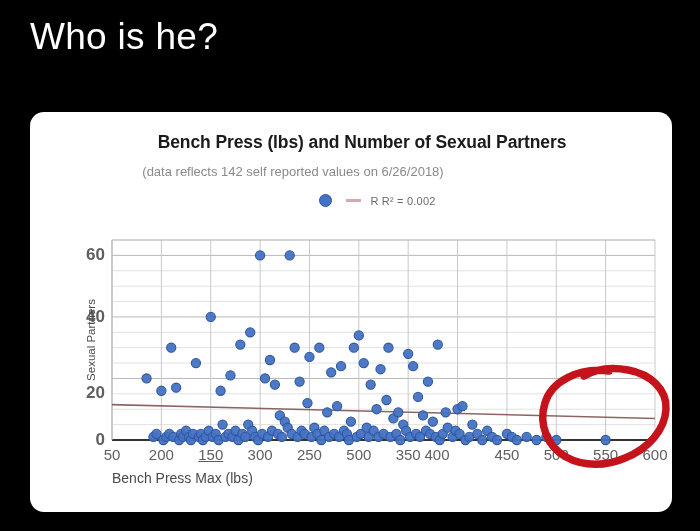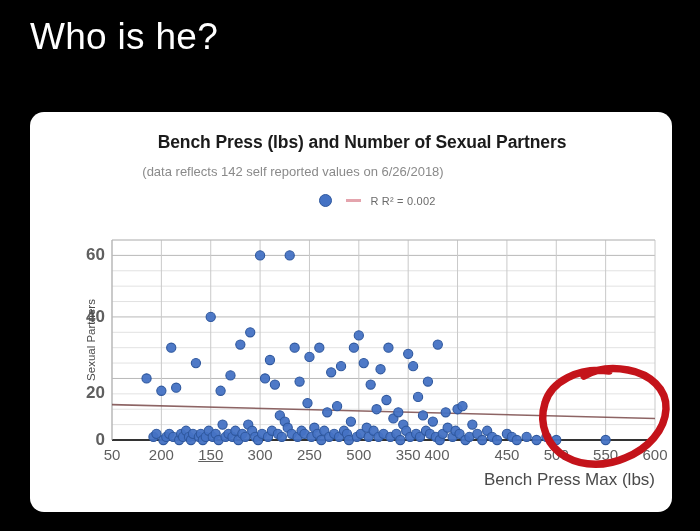--- a/index.html
+++ b/index.html
@@ -122,22 +122,22 @@
     font-size: 15px;
     color: #5f5f5f;
     white-space: nowrap;
   }
   .axis-title-x {
     position: absolute;
     left: 0;
     top: 100%;
     margin-top: 30px;
     width: 543px;
-    text-align: right;
-    font-size: 17px;
+    text-align: left;
+    font-size: 14px;
     color: #4a4a4a;
   }
   .axis-title-y {
     position: absolute;
     left: -62px;
     top: 50%;
     transform: translateY(-50%) rotate(-90deg);
     font-size: 11.5px;
     color: #4a4a4a;
     white-space: nowrap;

